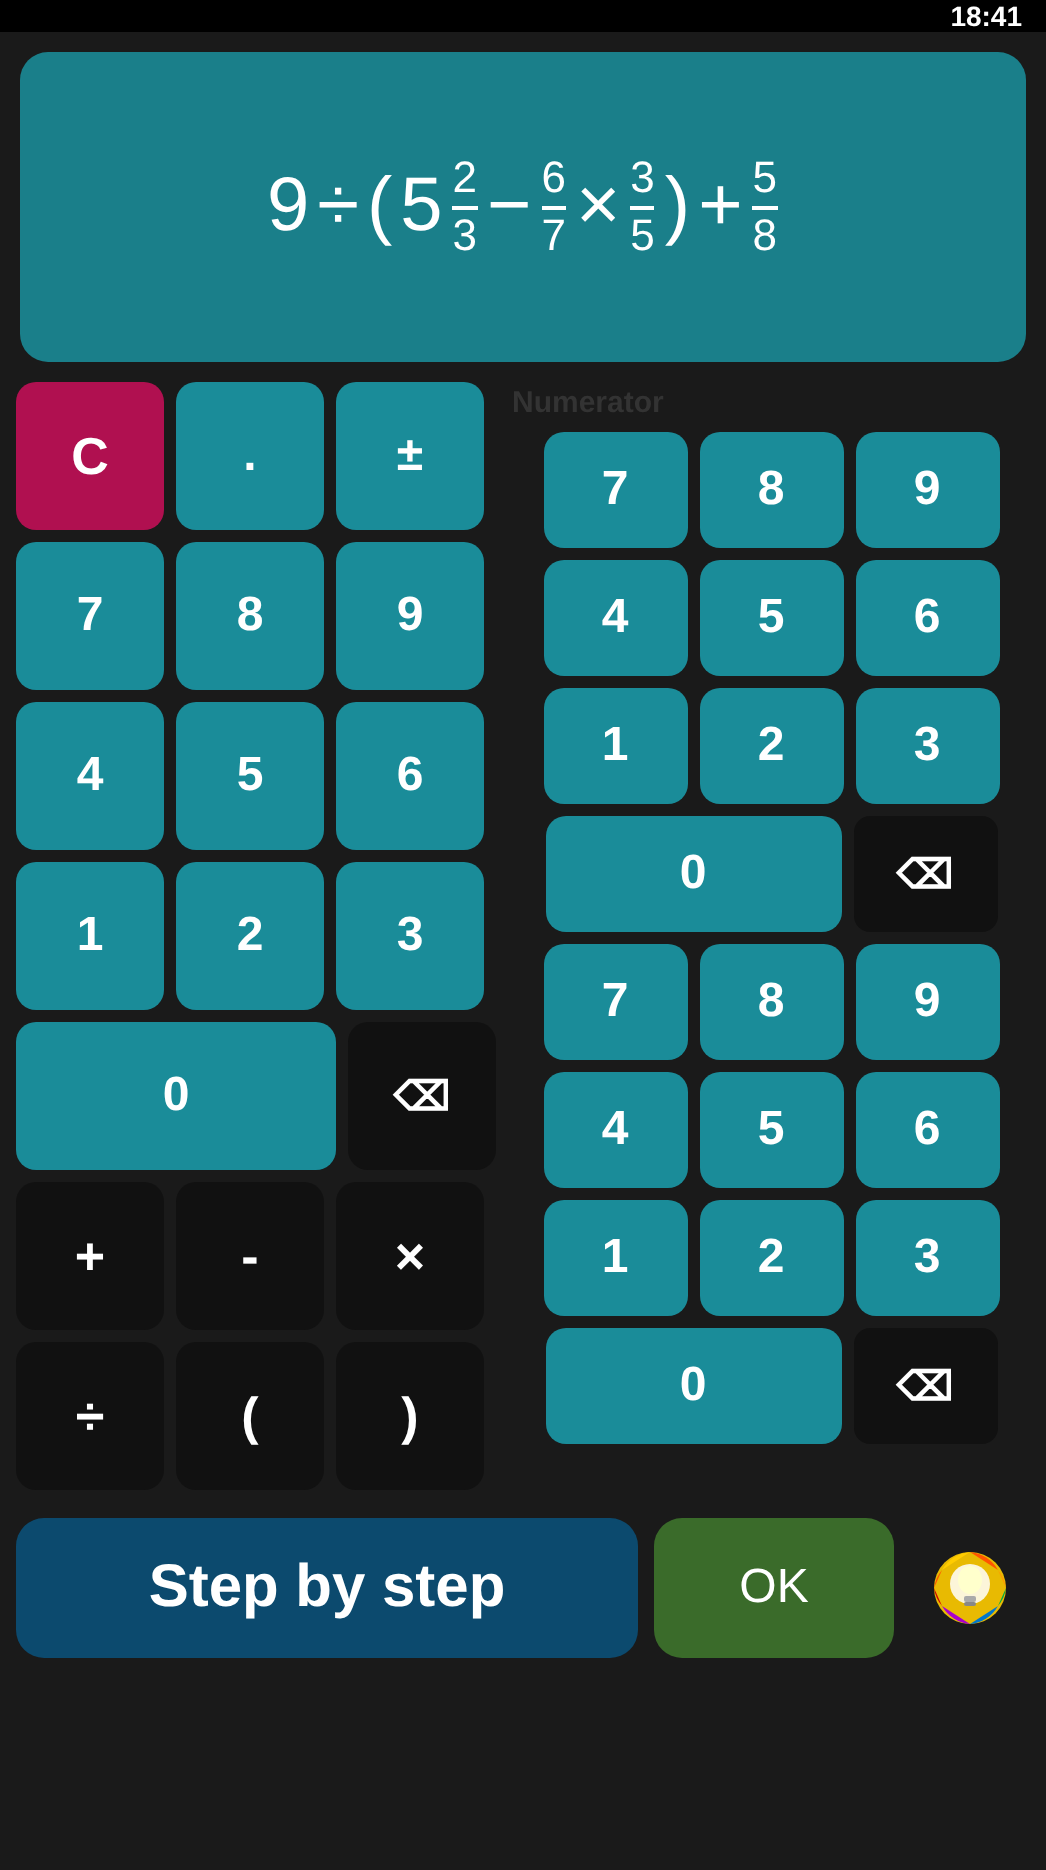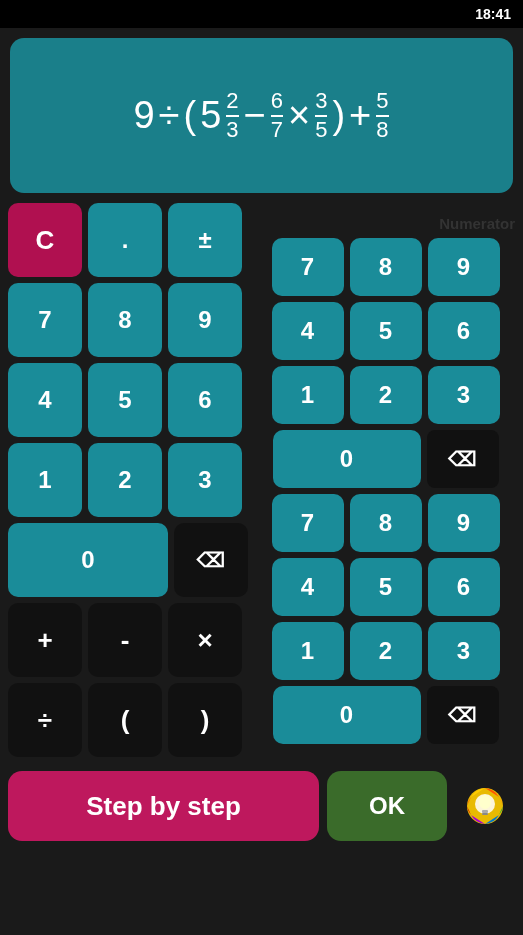--- a/index.html
+++ b/index.html
@@ -7,21 +7,21 @@
       width: 523px;
       height: 935px;
       background: #1a1a1a;
       font-family: Arial, sans-serif;
       overflow: hidden;
       position: relative;
     }
 
     
     .status-bar {
-      height: 28px;
+      height: 16px;
       background: #000;
       display: flex;
       align-items: center;
       justify-content: flex-end;
       padding-right: 12px;
       color: #fff;
       font-size: 14px;
       font-weight: bold;
     }
 
@@ -129,22 +129,22 @@
       display: flex;
       flex-direction: column;
       gap: 6px;
       flex: 1;
     }
 
     .section-label {
       color: #333;
       font-size: 15px;
       font-weight: bold;
-      text-align: right;
-      margin-top: 12px;
+      text-align: left;
+      margin-top: 2px;
       margin-bottom: 0px;
     }
 
     .right-row {
       display: flex;
       gap: 6px;
       justify-content: center;
     }
 
     
@@ -154,38 +154,38 @@
 
     
     .bottom-bar {
       display: flex;
       gap: 8px;
       padding: 8px 8px 0 8px;
       margin-top: 6px;
     }
 
     .btn-step {
-      background: #be185d;
+      background: #0c4a6e;
       color: #fff;
       border: none;
       border-radius: 14px;
-      font-size: 26px;
+      font-size: 30px;
       font-weight: bold;
       cursor: pointer;
       flex: 1;
       height: 70px;
     }
 
     .btn-ok {
       background: #3a6b2a;
       color: #fff;
       border: none;
       border-radius: 14px;
       font-size: 24px;
-      font-weight: bold;
+      font-weight: normal;
       cursor: pointer;
       width: 120px;
       height: 70px;
     }
 
     .btn-bulb {
       background: transparent;
       border: none;
       cursor: pointer;
       width: 60px;

